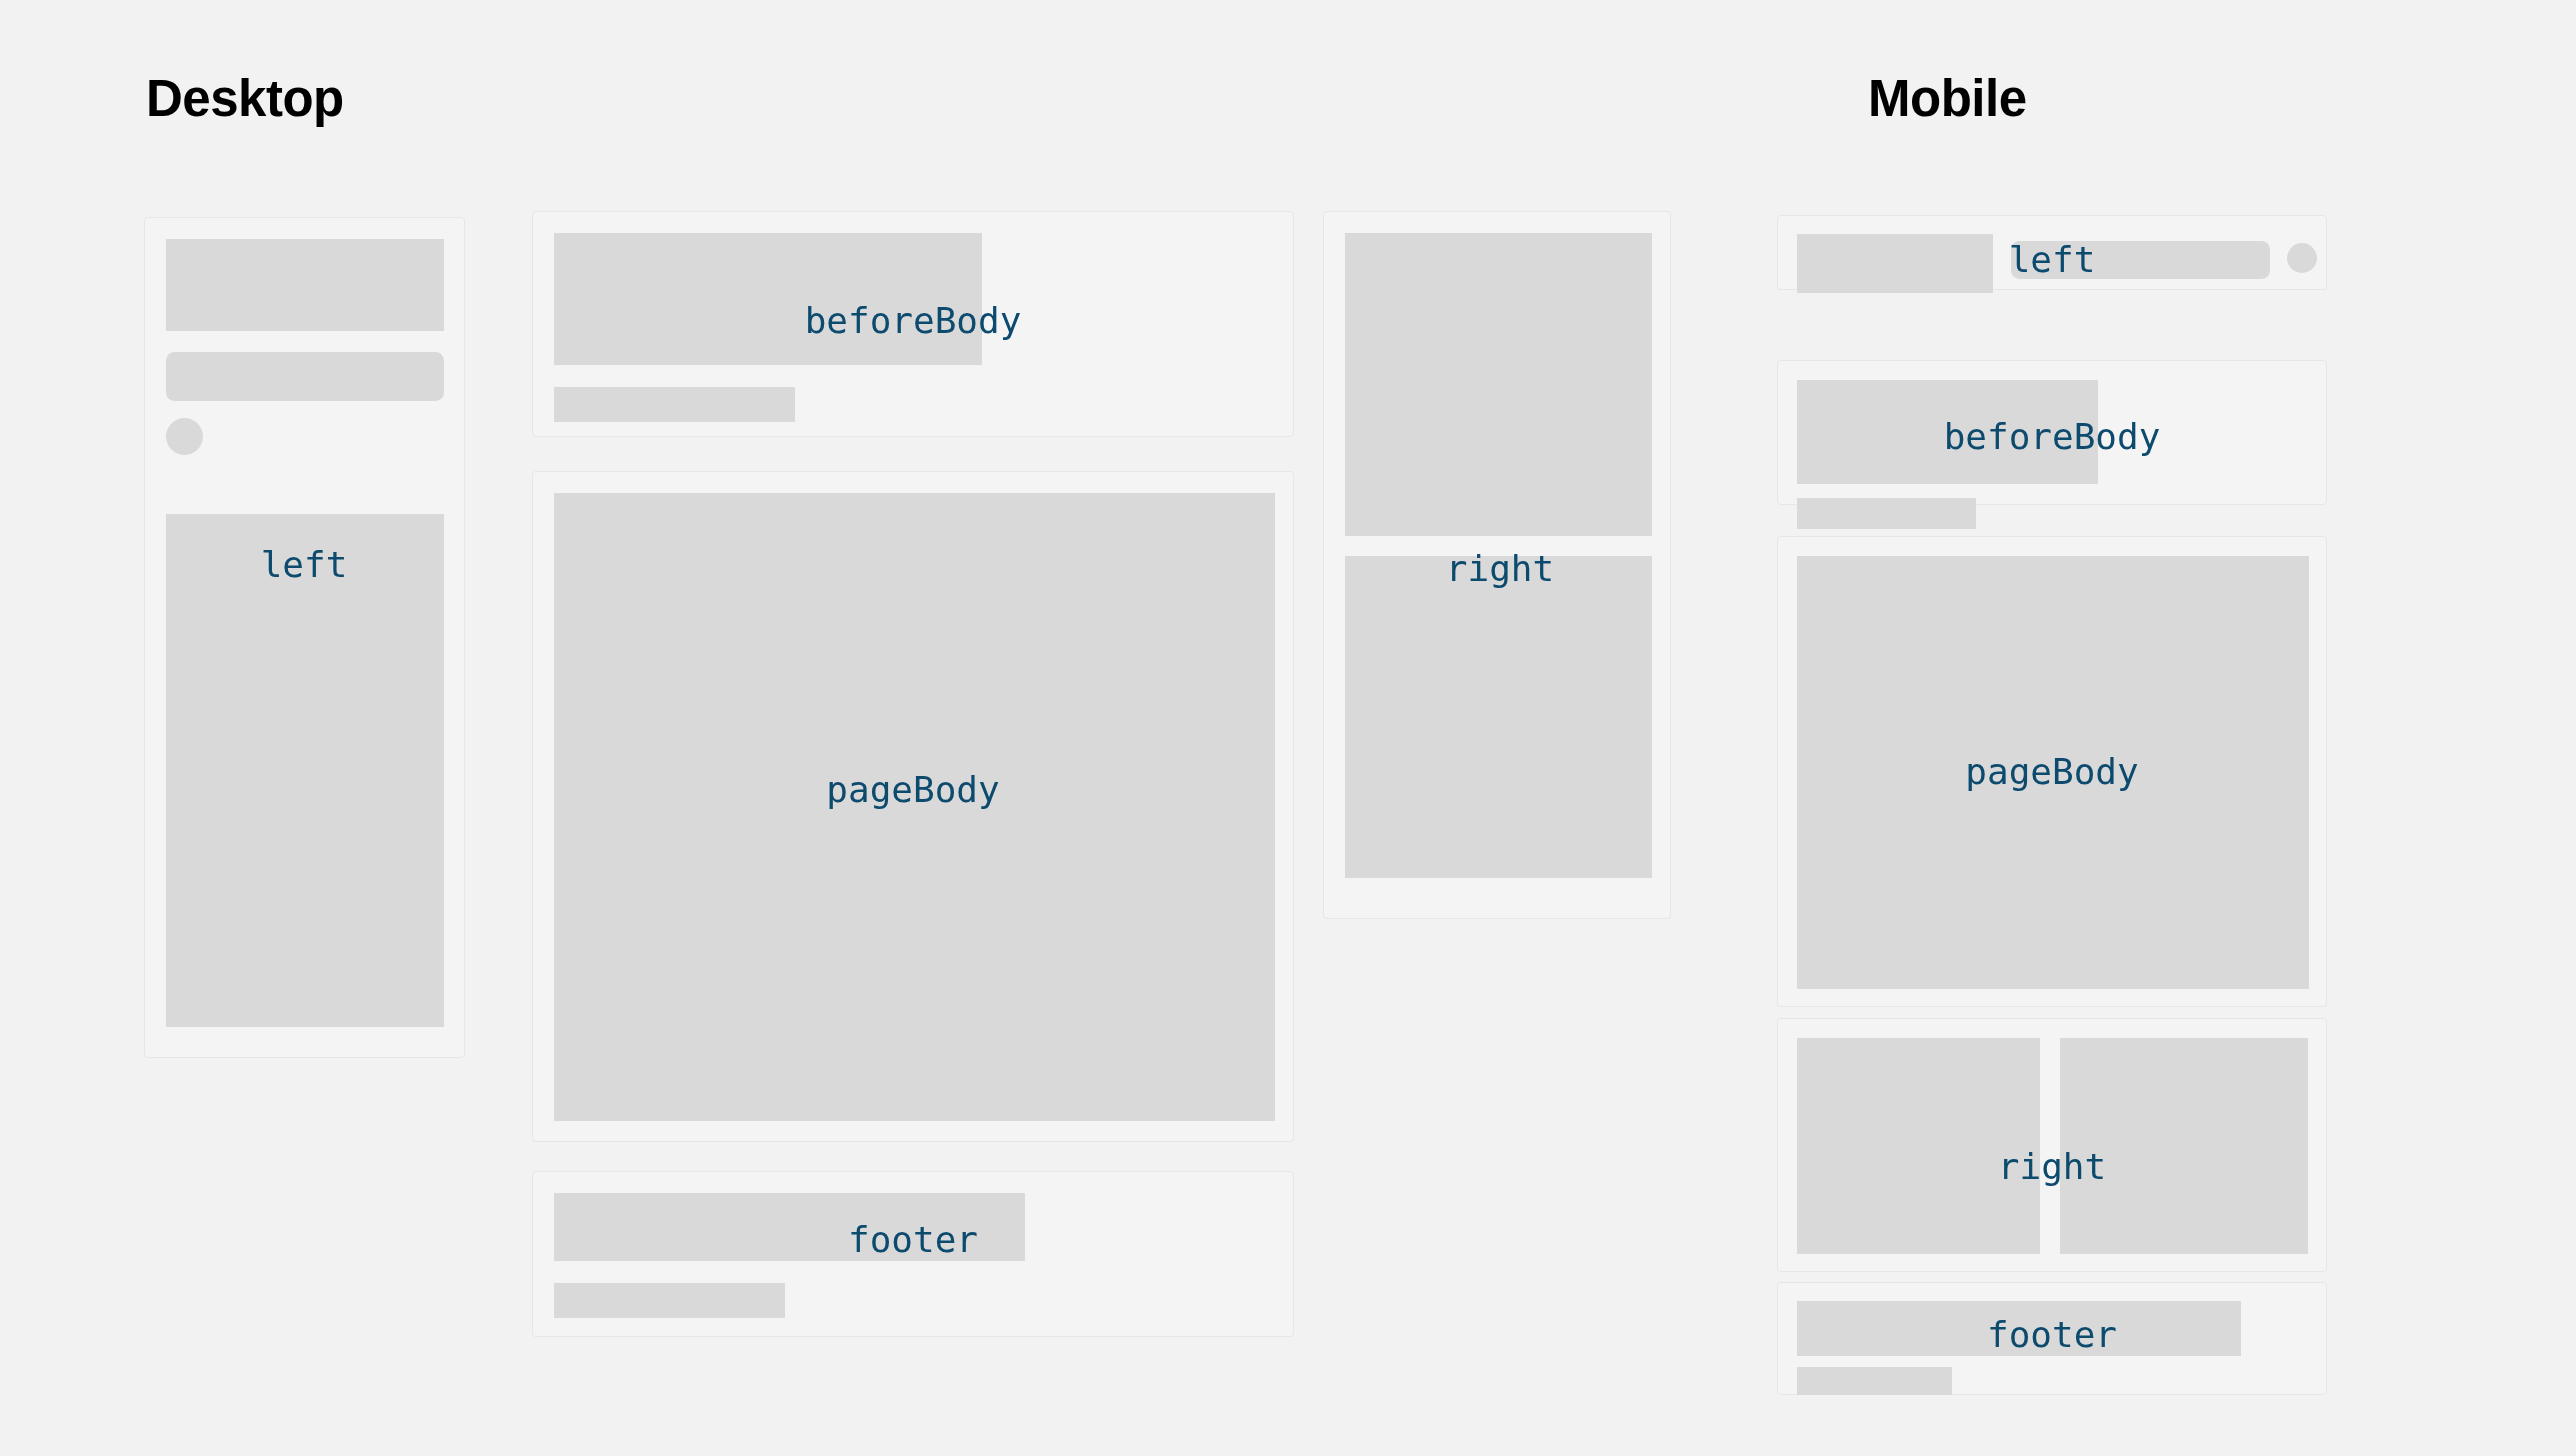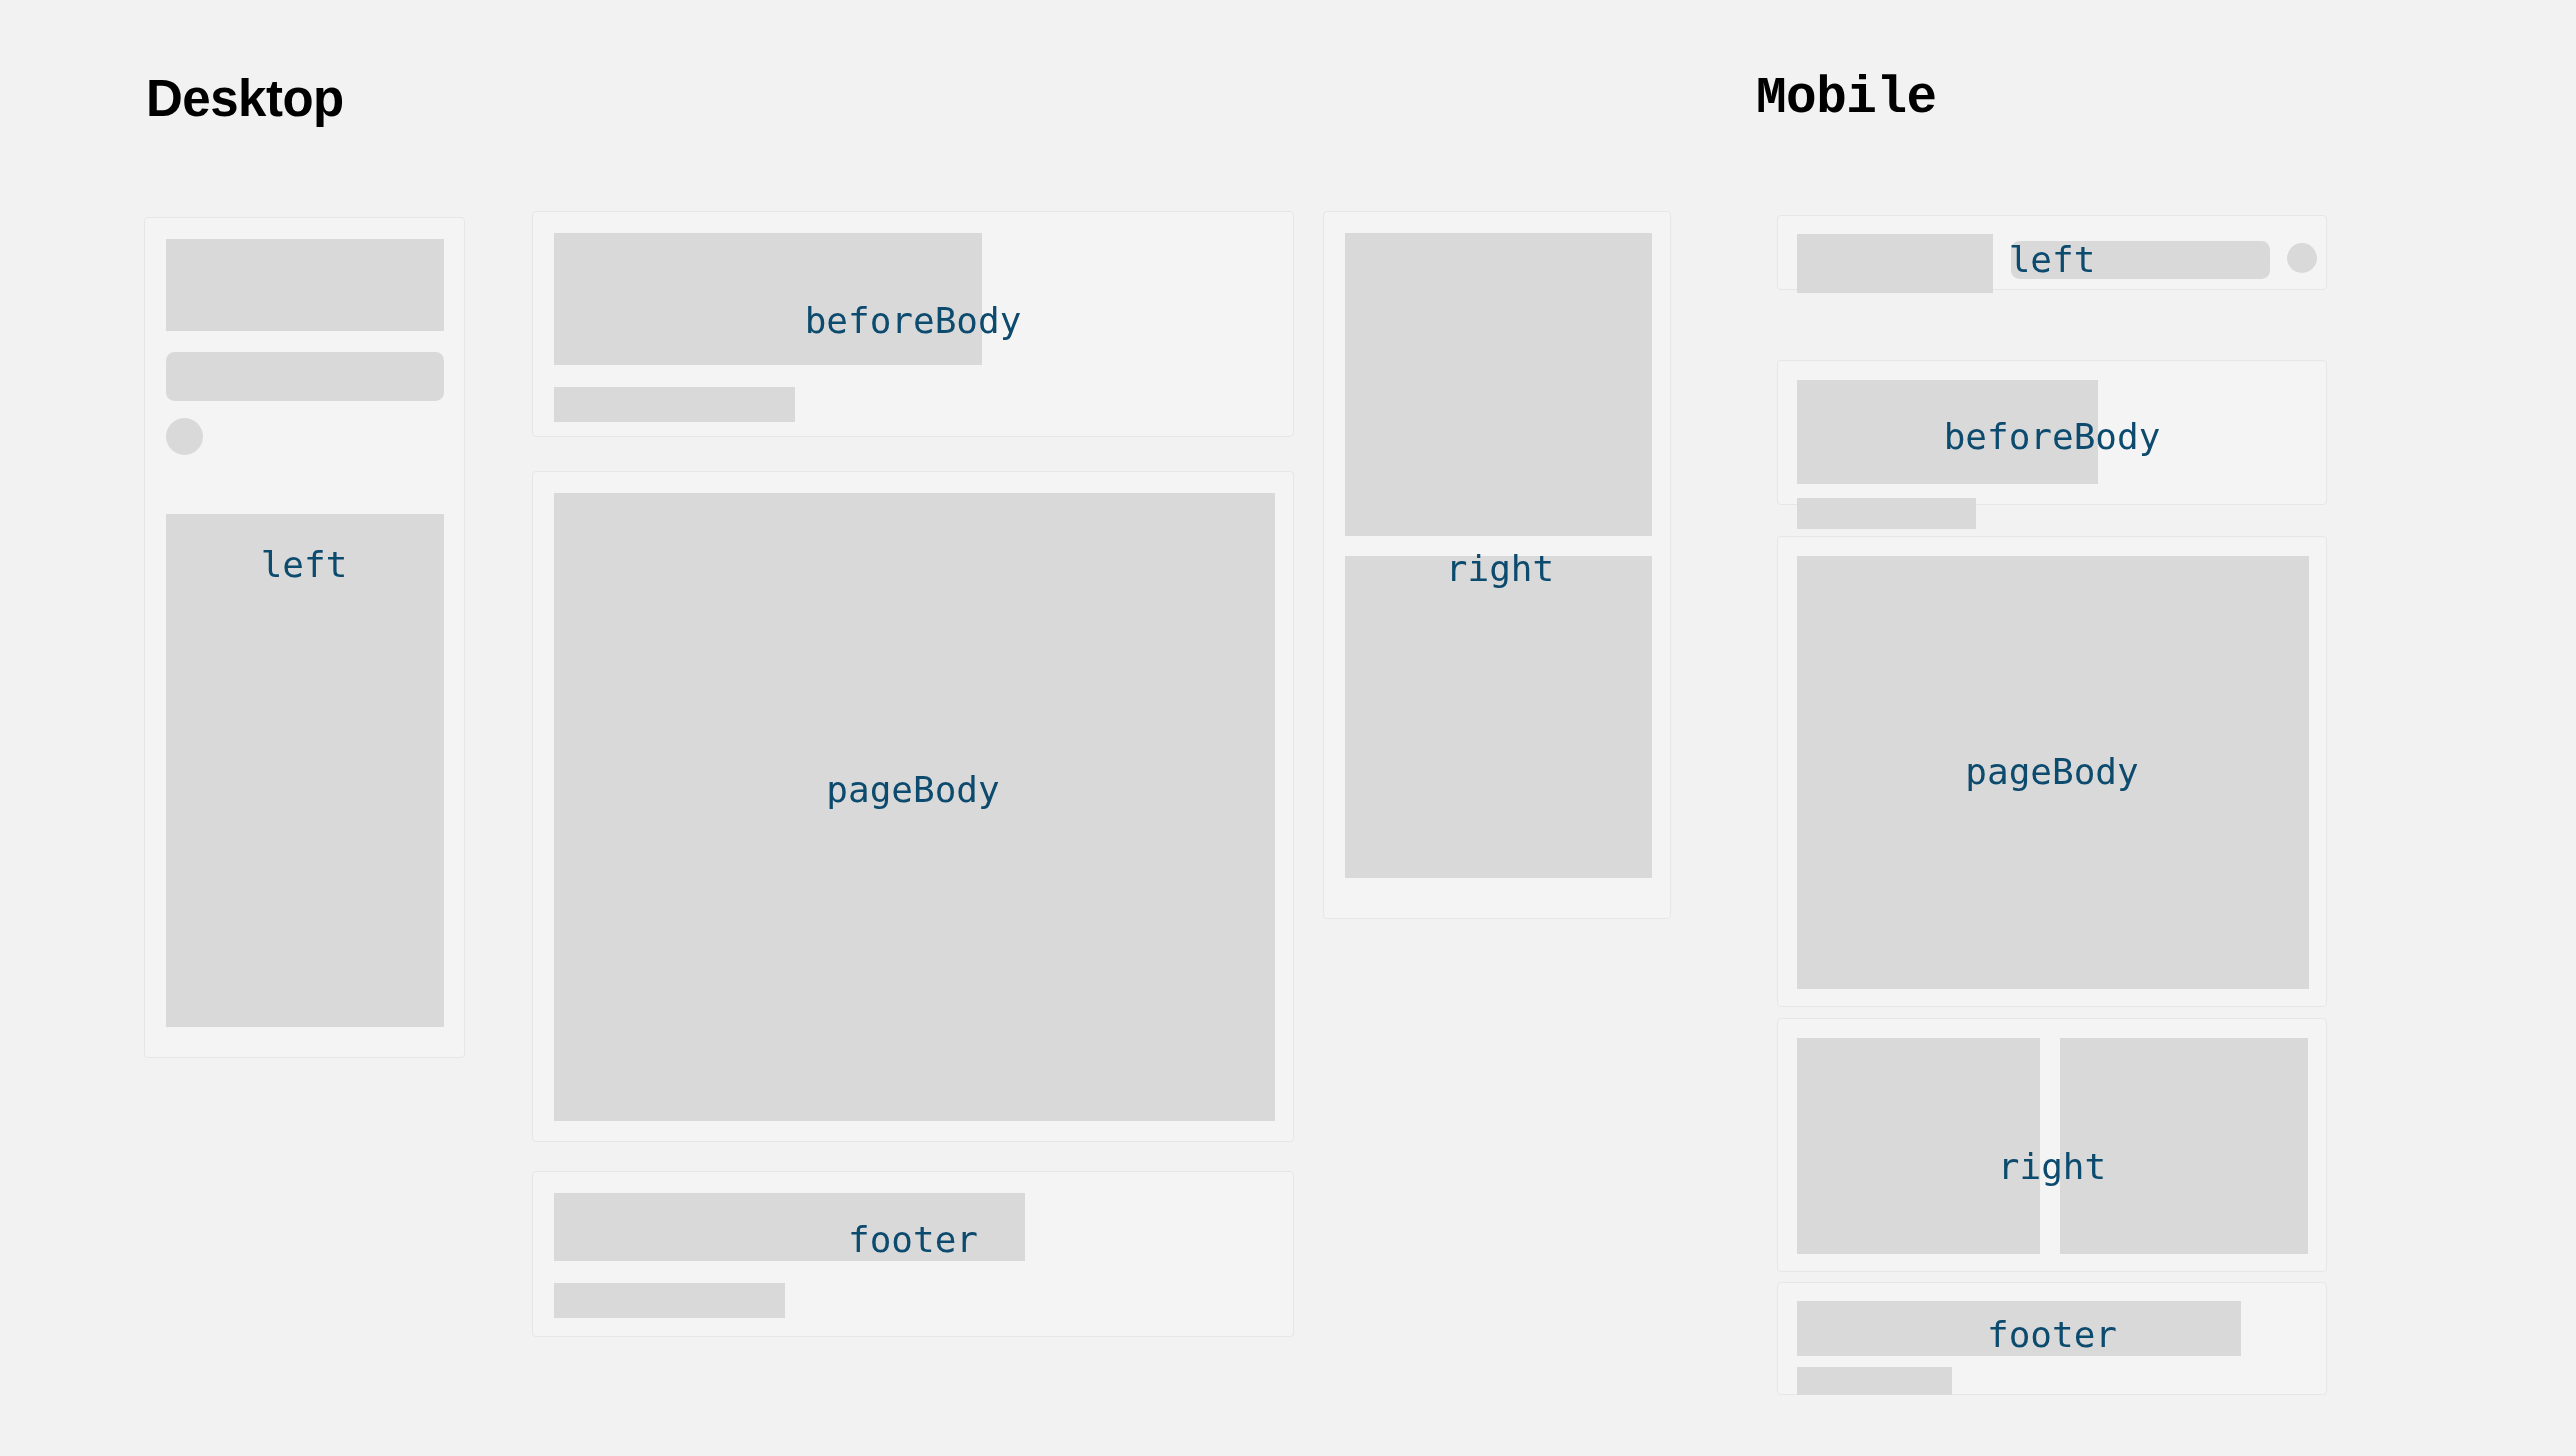--- a/index.html
+++ b/index.html
@@ -19,21 +19,21 @@
   .section-title {
     position: absolute;
     font-size: 51px;
     font-weight: bold;
     color: #000000;
     letter-spacing: -0.5px;
     line-height: 1;
     white-space: nowrap;
   }
   #desktop-title { left: 146px; top: 73px; }
-  #mobile-title  { left: 1756px; top: 73px; font-family: Liberation Mono, monospace; }
+  #mobile-title  { left: 1868px; top: 73px; }
 
   
   .card {
     position: absolute;
     background: #f4f4f4;
     border: 1.9px solid #e6e6e6;
     border-radius: 3.8px;
     box-sizing: border-box;
   }
 

